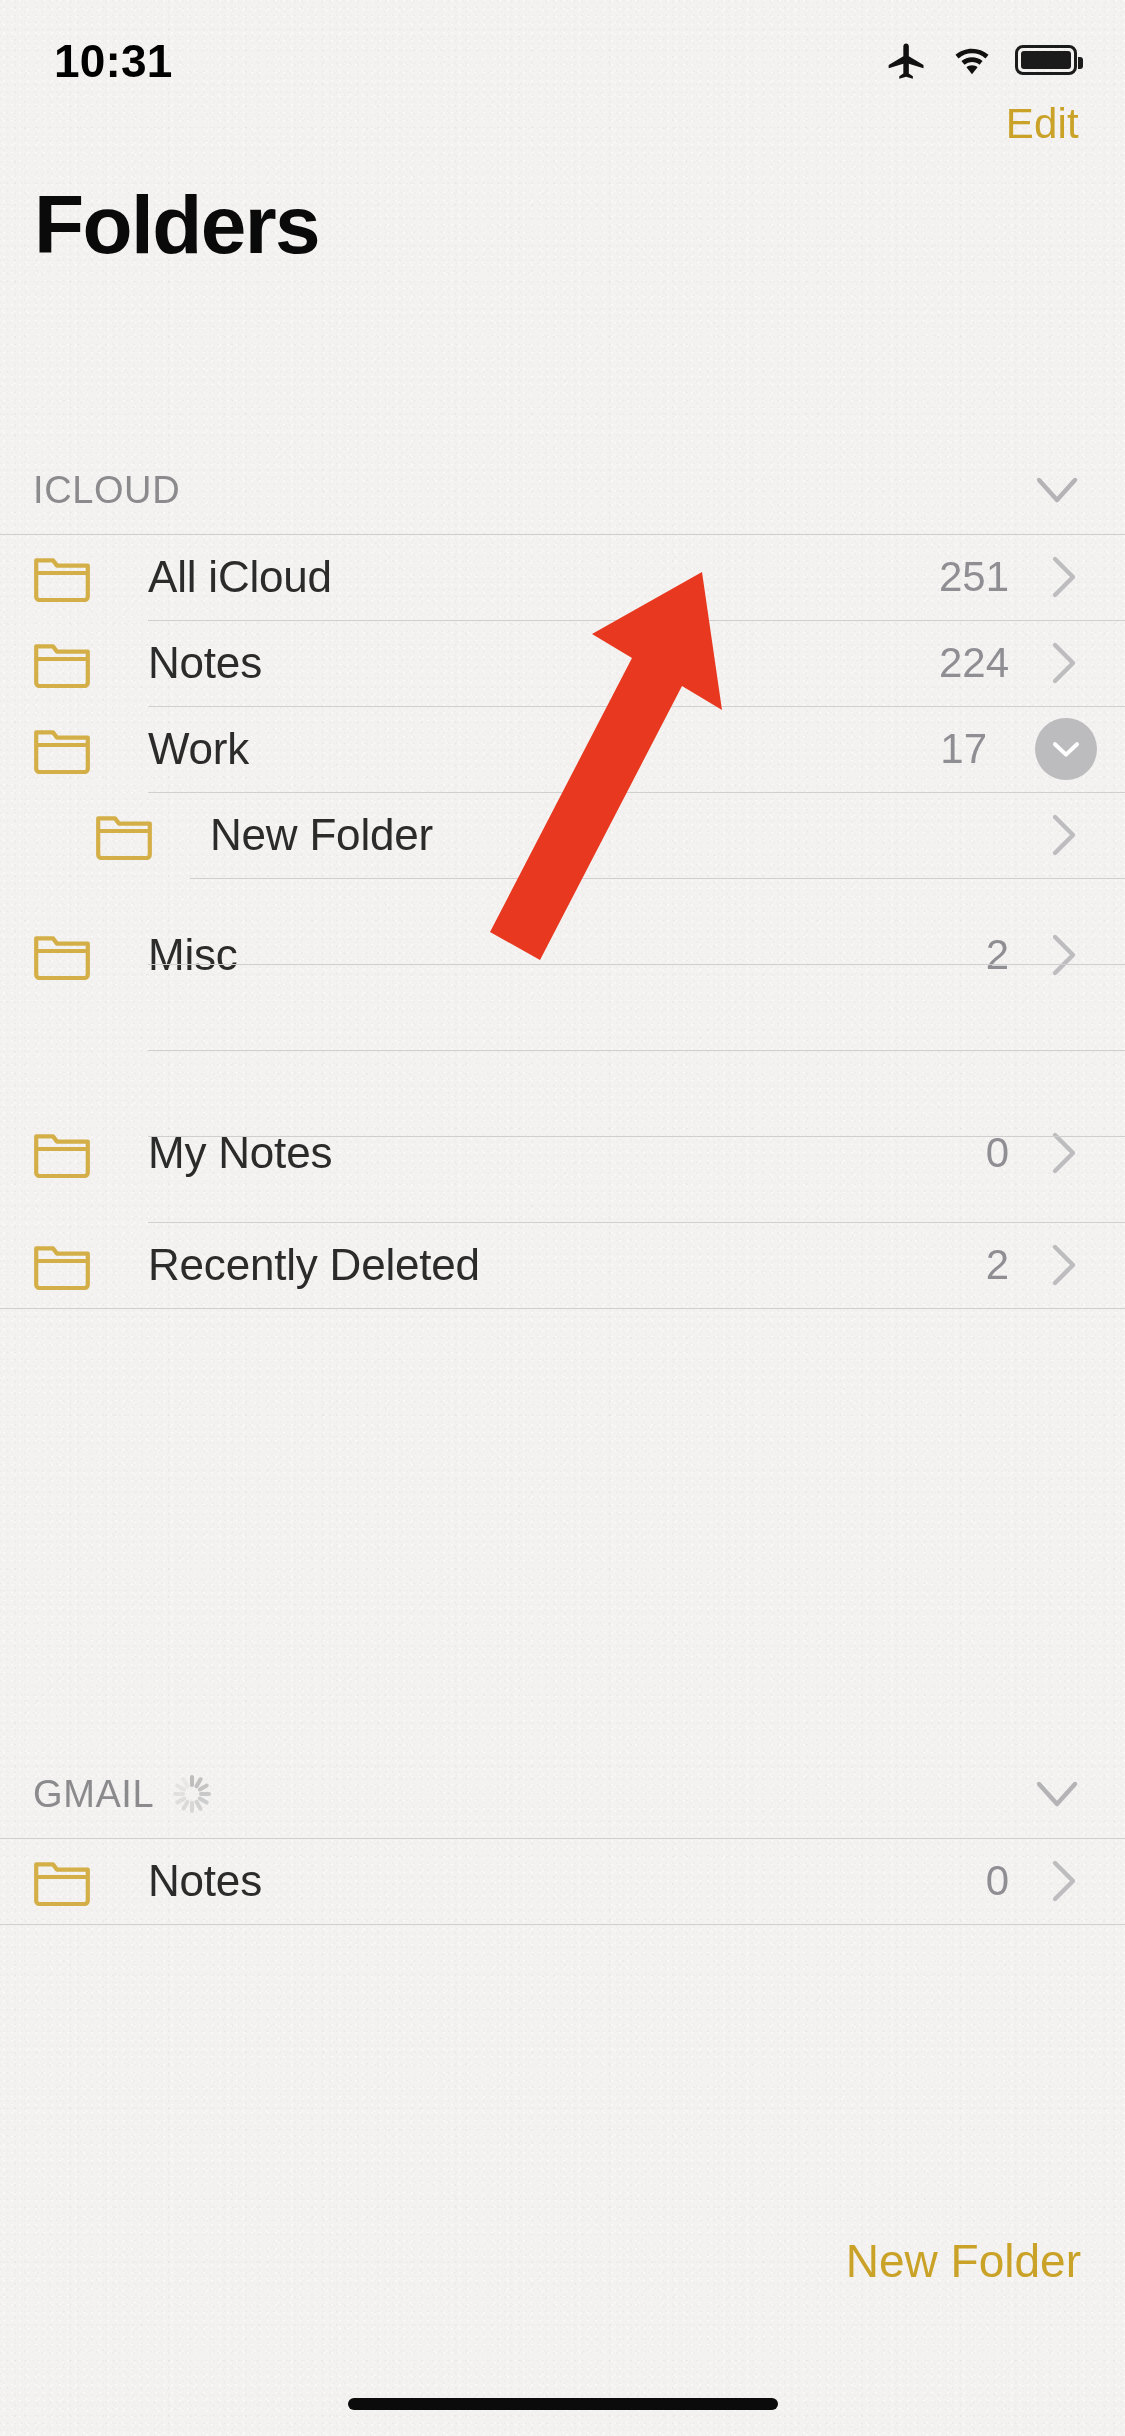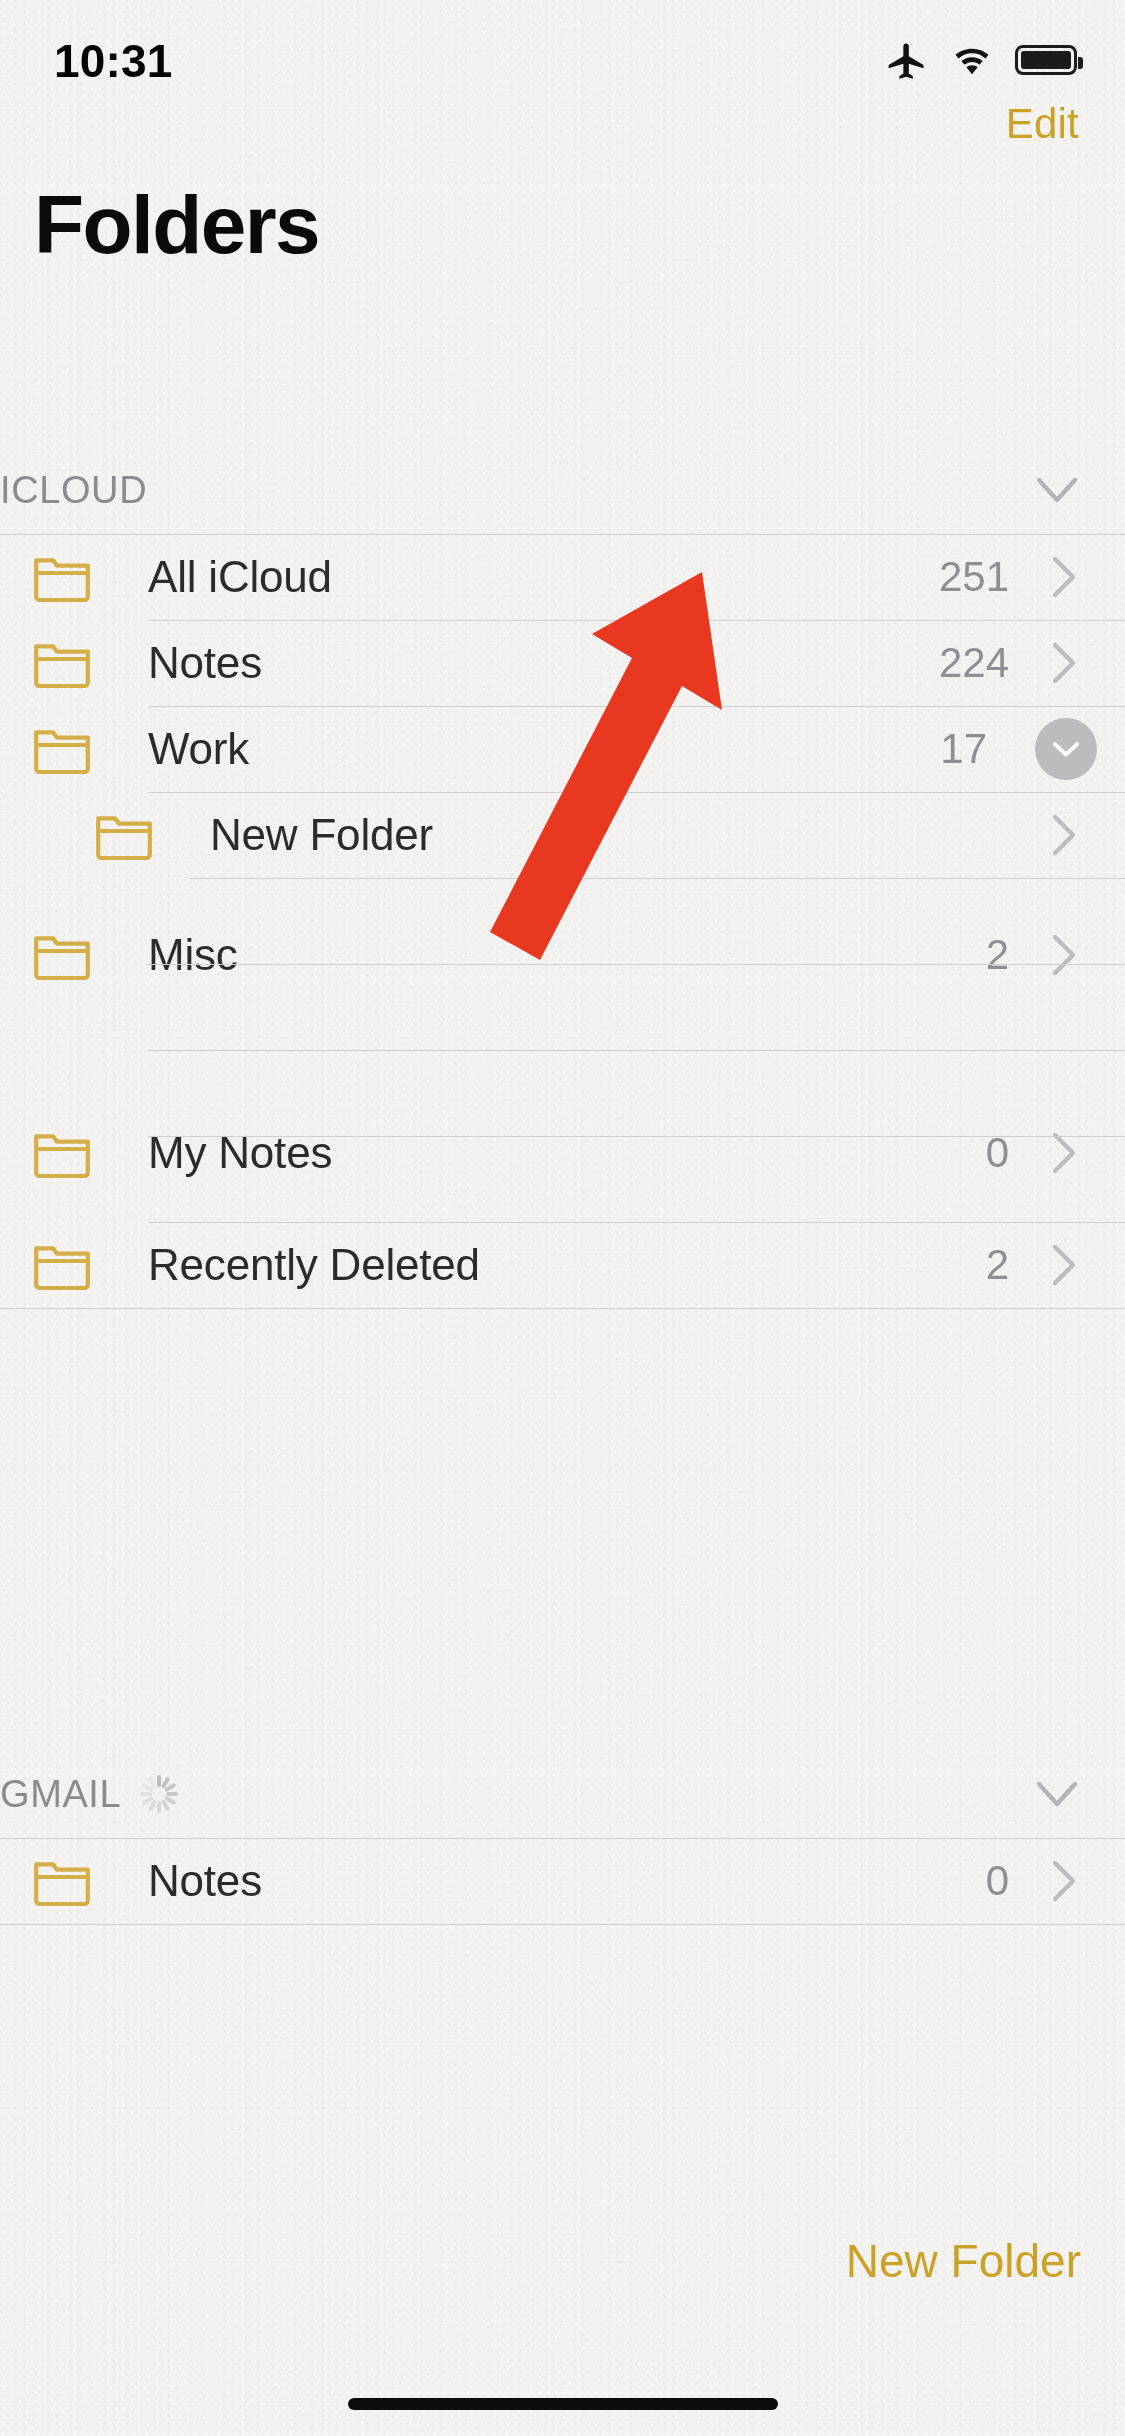--- a/index.html
+++ b/index.html
@@ -61,20 +61,21 @@
     font-size:82px; font-weight:700; color:#0a0a0a;
     letter-spacing:-1.6px;
   }
 
   
   .section-header{
     position:absolute; left:0; width:1125px; height:88px;
     display:flex; align-items:center;
   }
   .section-title{
+    margin-left:33px;
     font-size:38px; color:#8b8b8e; letter-spacing:.6px;
   }
   .section-chevron{
     position:absolute; right:46px; top:50%;
     transform:translateY(-50%);
   }
 
   
   #gmail-spinner{
     margin-left:18px; width:40px;height:40px;position:relative;

